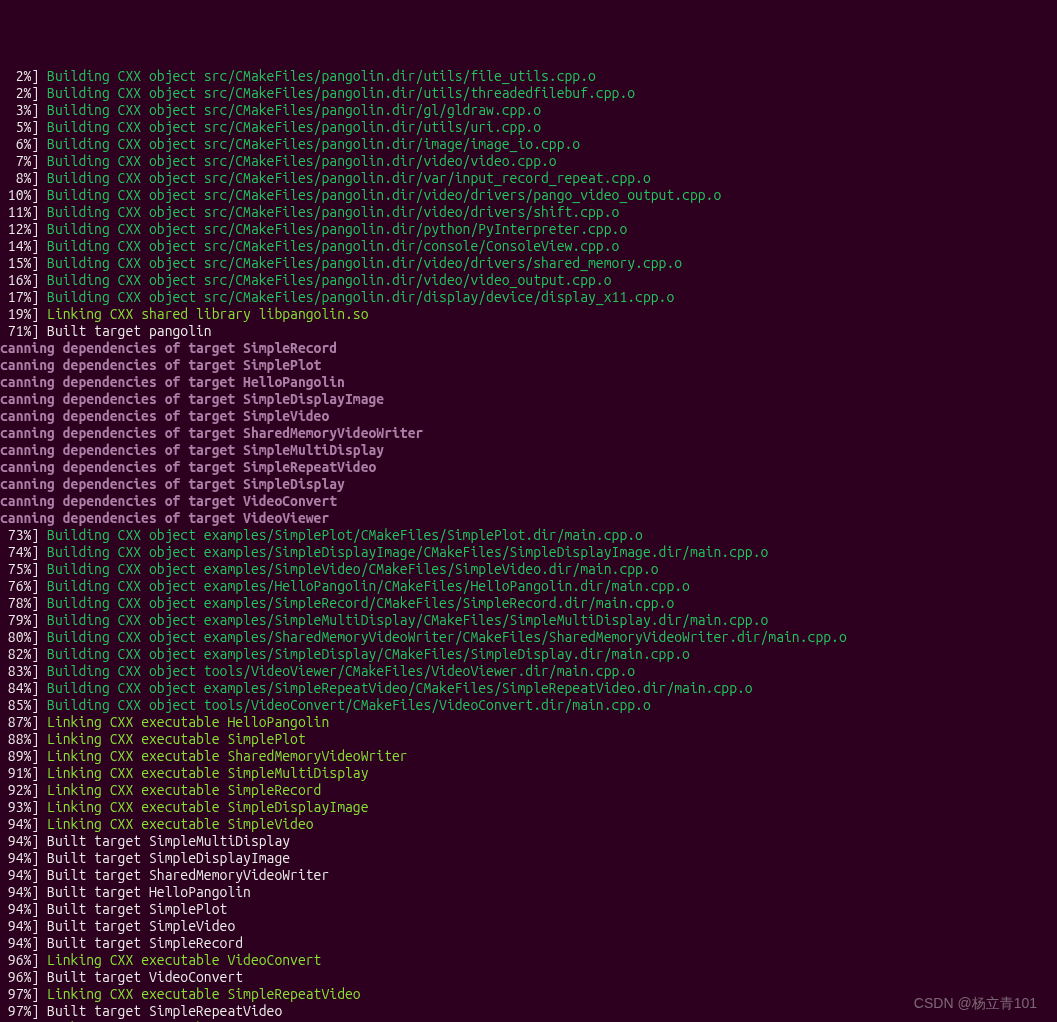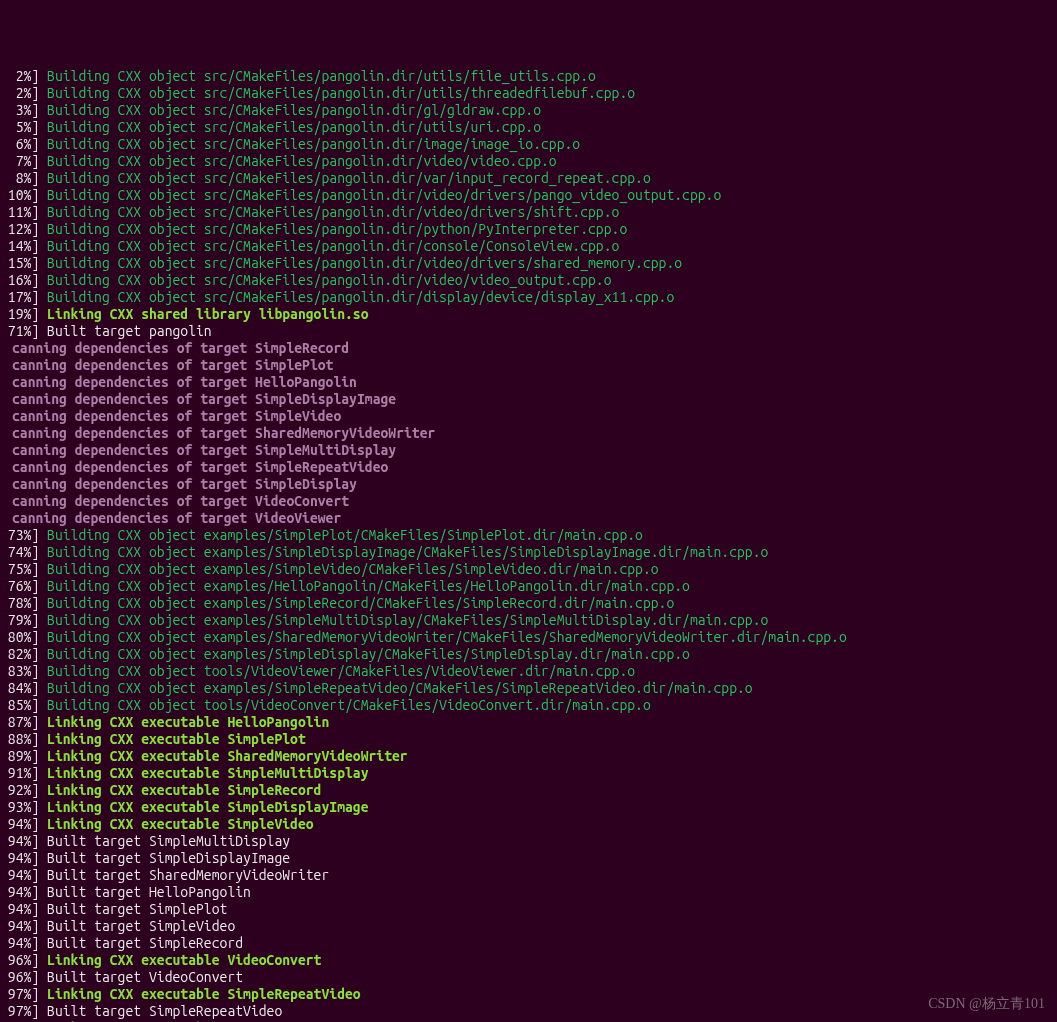--- a/index.html
+++ b/index.html
@@ -11,29 +11,29 @@
     margin: 0;
     padding: 0;
     width: 1057px;
     height: 1022px;
     overflow: hidden;
     white-space: pre;
   }
   .line { display: block; }
   .white { color: #eeeeec; }
   .green { color: #22c55e; }
-  .bold-green { color: #8ae234; font-weight: bold; }
-  .bold-magenta { color: #ad7fa8; font-weight: bold; margin-left: 12px; }
+  .bold-green { color: #8ae234; font-weight: normal; }
+  .bold-magenta { color: #ad7fa8; font-weight: bold; }
   .watermark {
     position: absolute;
-    right: 12px;
+    right: 20px;
     bottom: 10px;
     color: #9a8a94;
     font-size: 14px;
-    font-family: Liberation Serif, serif;
+    font-family: Liberation Sans, sans-serif;
     opacity: 0.75;
   }
 </style>
 </head>
 <body>
 
 
 
 <div id="terminal"><div class="line"><span class="white">  2%</span><span class="white">] </span><span class="green">Building CXX object src/CMakeFiles/pangolin.dir/utils/file_utils.cpp.o</span></div><div class="line"><span class="white">  2%</span><span class="white">] </span><span class="green">Building CXX object src/CMakeFiles/pangolin.dir/utils/threadedfilebuf.cpp.o</span></div><div class="line"><span class="white">  3%</span><span class="white">] </span><span class="green">Building CXX object src/CMakeFiles/pangolin.dir/gl/gldraw.cpp.o</span></div><div class="line"><span class="white">  5%</span><span class="white">] </span><span class="green">Building CXX object src/CMakeFiles/pangolin.dir/utils/uri.cpp.o</span></div><div class="line"><span class="white">  6%</span><span class="white">] </span><span class="green">Building CXX object src/CMakeFiles/pangolin.dir/image/image_io.cpp.o</span></div><div class="line"><span class="white">  7%</span><span class="white">] </span><span class="green">Building CXX object src/CMakeFiles/pangolin.dir/video/video.cpp.o</span></div><div class="line"><span class="white">  8%</span><span class="white">] </span><span class="green">Building CXX object src/CMakeFiles/pangolin.dir/var/input_record_repeat.cpp.o</span></div><div class="line"><span class="white"> 10%</span><span class="white">] </span><span class="green">Building CXX object src/CMakeFiles/pangolin.dir/video/drivers/pango_video_output.cpp.o</span></div><div class="line"><span class="white"> 11%</span><span class="white">] </span><span class="green">Building CXX object src/CMakeFiles/pangolin.dir/video/drivers/shift.cpp.o</span></div><div class="line"><span class="white"> 12%</span><span class="white">] </span><span class="green">Building CXX object src/CMakeFiles/pangolin.dir/python/PyInterpreter.cpp.o</span></div><div class="line"><span class="white"> 14%</span><span class="white">] </span><span class="green">Building CXX object src/CMakeFiles/pangolin.dir/console/ConsoleView.cpp.o</span></div><div class="line"><span class="white"> 15%</span><span class="white">] </span><span class="green">Building CXX object src/CMakeFiles/pangolin.dir/video/drivers/shared_memory.cpp.o</span></div><div class="line"><span class="white"> 16%</span><span class="white">] </span><span class="green">Building CXX object src/CMakeFiles/pangolin.dir/video/video_output.cpp.o</span></div><div class="line"><span class="white"> 17%</span><span class="white">] </span><span class="green">Building CXX object src/CMakeFiles/pangolin.dir/display/device/display_x11.cpp.o</span></div><div class="line"><span class="white"> 19%</span><span class="white">] </span><span class="bold-green">Linking CXX shared library libpangolin.so</span></div><div class="line"><span class="white"> 71%</span><span class="white">] </span><span class="white">Built target pangolin</span></div><div class="line"><span class="bold-magenta">canning dependencies of target SimpleRecord</span></div><div class="line"><span class="bold-magenta">canning dependencies of target SimplePlot</span></div><div class="line"><span class="bold-magenta">canning dependencies of target HelloPangolin</span></div><div class="line"><span class="bold-magenta">canning dependencies of target SimpleDisplayImage</span></div><div class="line"><span class="bold-magenta">canning dependencies of target SimpleVideo</span></div><div class="line"><span class="bold-magenta">canning dependencies of target SharedMemoryVideoWriter</span></div><div class="line"><span class="bold-magenta">canning dependencies of target SimpleMultiDisplay</span></div><div class="line"><span class="bold-magenta">canning dependencies of target SimpleRepeatVideo</span></div><div class="line"><span class="bold-magenta">canning dependencies of target SimpleDisplay</span></div><div class="line"><span class="bold-magenta">canning dependencies of target VideoConvert</span></div><div class="line"><span class="bold-magenta">canning dependencies of target VideoViewer</span></div><div class="line"><span class="white"> 73%</span><span class="white">] </span><span class="green">Building CXX object examples/SimplePlot/CMakeFiles/SimplePlot.dir/main.cpp.o</span></div><div class="line"><span class="white"> 74%</span><span class="white">] </span><span class="green">Building CXX object examples/SimpleDisplayImage/CMakeFiles/SimpleDisplayImage.dir/main.cpp.o</span></div><div class="line"><span class="white"> 75%</span><span class="white">] </span><span class="green">Building CXX object examples/SimpleVideo/CMakeFiles/SimpleVideo.dir/main.cpp.o</span></div><div class="line"><span class="white"> 76%</span><span class="white">] </span><span class="green">Building CXX object examples/HelloPangolin/CMakeFiles/HelloPangolin.dir/main.cpp.o</span></div><div class="line"><span class="white"> 78%</span><span class="white">] </span><span class="green">Building CXX object examples/SimpleRecord/CMakeFiles/SimpleRecord.dir/main.cpp.o</span></div><div class="line"><span class="white"> 79%</span><span class="white">] </span><span class="green">Building CXX object examples/SimpleMultiDisplay/CMakeFiles/SimpleMultiDisplay.dir/main.cpp.o</span></div><div class="line"><span class="white"> 80%</span><span class="white">] </span><span class="green">Building CXX object examples/SharedMemoryVideoWriter/CMakeFiles/SharedMemoryVideoWriter.dir/main.cpp.o</span></div><div class="line"><span class="white"> 82%</span><span class="white">] </span><span class="green">Building CXX object examples/SimpleDisplay/CMakeFiles/SimpleDisplay.dir/main.cpp.o</span></div><div class="line"><span class="white"> 83%</span><span class="white">] </span><span class="green">Building CXX object tools/VideoViewer/CMakeFiles/VideoViewer.dir/main.cpp.o</span></div><div class="line"><span class="white"> 84%</span><span class="white">] </span><span class="green">Building CXX object examples/SimpleRepeatVideo/CMakeFiles/SimpleRepeatVideo.dir/main.cpp.o</span></div><div class="line"><span class="white"> 85%</span><span class="white">] </span><span class="green">Building CXX object tools/VideoConvert/CMakeFiles/VideoConvert.dir/main.cpp.o</span></div><div class="line"><span class="white"> 87%</span><span class="white">] </span><span class="bold-green">Linking CXX executable HelloPangolin</span></div><div class="line"><span class="white"> 88%</span><span class="white">] </span><span class="bold-green">Linking CXX executable SimplePlot</span></div><div class="line"><span class="white"> 89%</span><span class="white">] </span><span class="bold-green">Linking CXX executable SharedMemoryVideoWriter</span></div><div class="line"><span class="white"> 91%</span><span class="white">] </span><span class="bold-green">Linking CXX executable SimpleMultiDisplay</span></div><div class="line"><span class="white"> 92%</span><span class="white">] </span><span class="bold-green">Linking CXX executable SimpleRecord</span></div><div class="line"><span class="white"> 93%</span><span class="white">] </span><span class="bold-green">Linking CXX executable SimpleDisplayImage</span></div><div class="line"><span class="white"> 94%</span><span class="white">] </span><span class="bold-green">Linking CXX executable SimpleVideo</span></div><div class="line"><span class="white"> 94%</span><span class="white">] </span><span class="white">Built target SimpleMultiDisplay</span></div><div class="line"><span class="white"> 94%</span><span class="white">] </span><span class="white">Built target SimpleDisplayImage</span></div><div class="line"><span class="white"> 94%</span><span class="white">] </span><span class="white">Built target SharedMemoryVideoWriter</span></div><div class="line"><span class="white"> 94%</span><span class="white">] </span><span class="white">Built target HelloPangolin</span></div><div class="line"><span class="white"> 94%</span><span class="white">] </span><span class="white">Built target SimplePlot</span></div><div class="line"><span class="white"> 94%</span><span class="white">] </span><span class="white">Built target SimpleVideo</span></div><div class="line"><span class="white"> 94%</span><span class="white">] </span><span class="white">Built target SimpleRecord</span></div><div class="line"><span class="white"> 96%</span><span class="white">] </span><span class="bold-green">Linking CXX executable VideoConvert</span></div><div class="line"><span class="white"> 96%</span><span class="white">] </span><span class="white">Built target VideoConvert</span></div><div class="line"><span class="white"> 97%</span><span class="white">] </span><span class="bold-green">Linking CXX executable SimpleRepeatVideo</span></div><div class="line"><span class="white"> 97%</span><span class="white">] </span><span class="white">Built target SimpleRepeatVideo</span></div><div class="line"><span class="white"> 98%</span><span class="white">] </span><span class="bold-green">Linking CXX executable SimpleDisplay</span></div></div>
 <div class="watermark">CSDN @杨立青101</div>

